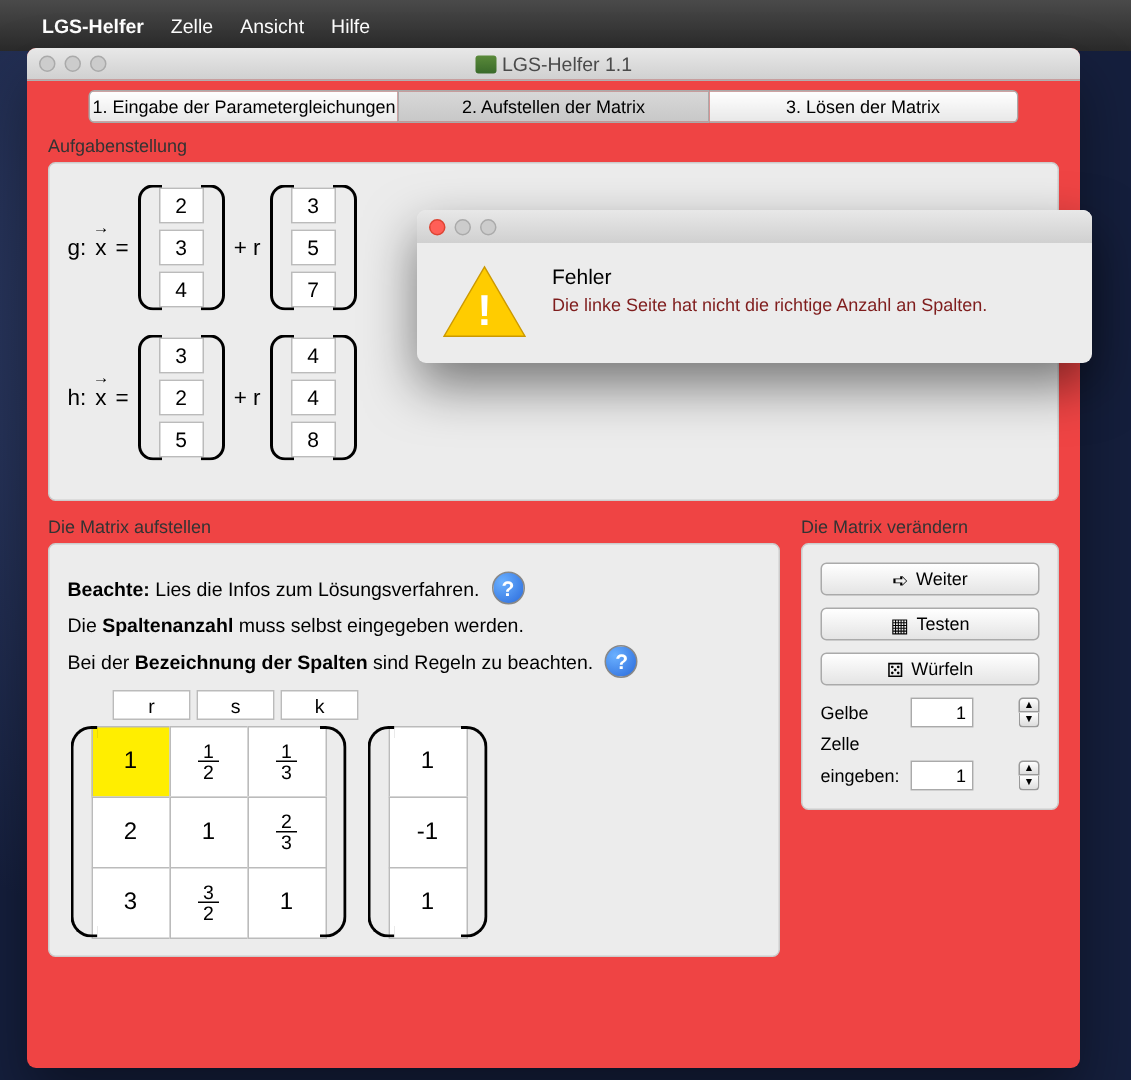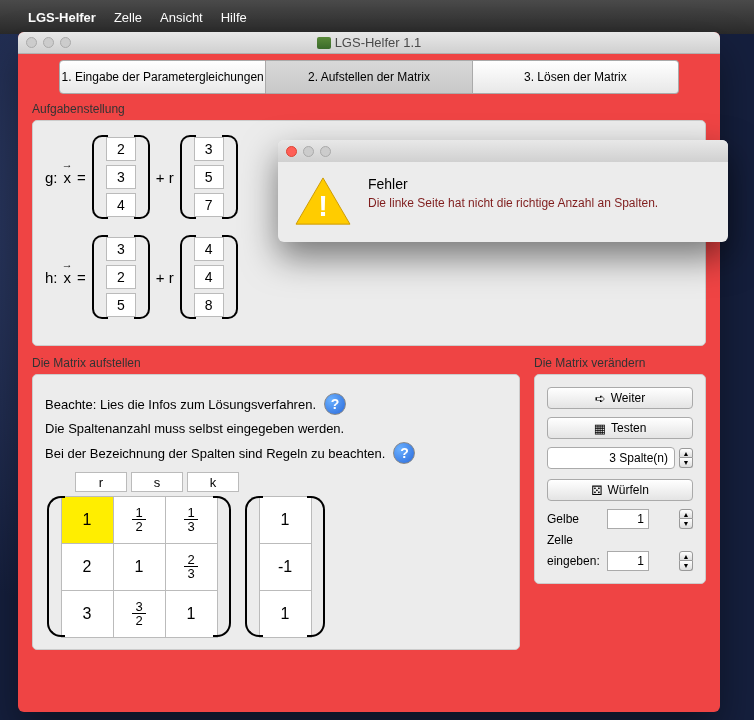--- a/index.html
+++ b/index.html
@@ -63,21 +63,21 @@
   display: inline-block;
 }
 
 .tabs {
   display: flex;
   margin: 6px auto 0;
   width: 620px;
 }
 .tab {
   flex: 1;
-  height: 34px;
+  height: 22px;
   background: linear-gradient(#fff, #e8e8e8);
   border: 1px solid #aaa;
   font-size: 12px;
   display: flex; align-items: center; justify-content: center;
 }
 .tab:first-child { border-radius: 4px 0 0 4px; }
 .tab:last-child { border-radius: 0 4px 4px 0; }
 .tab:not(:first-child) { border-left: none; }
 .tab.active { background: linear-gradient(#d8d8d8, #c8c8c8); }
 
@@ -118,21 +118,21 @@
   background: #fff; border: 1px solid #bbb;
   display: flex; align-items: center; justify-content: center;
   font-size: 14px;
 }
 
 .bottom-row { display: flex; gap: 14px; align-items: flex-start; }
 .left-col { flex: 1; }
 .right-col { width: 172px; }
 
 .info-line { font-size: 13px; margin: 6px 0; display: flex; align-items: center; gap: 8px; }
-.info-line b { font-weight: 400; }
+.info-line b { font-weight: 700; }
 .help-btn {
   width: 22px; height: 22px; border-radius: 50%;
   background: radial-gradient(circle at 30% 30%, #6ab0ff, #2a6adb);
   color: #fff; font-weight: 700; font-size: 14px;
   display: inline-flex; align-items: center; justify-content: center;
   border: 1px solid #888;
 }
 
 .col-headers { display: flex; gap: 4px; margin-left: 30px; margin-top: 8px; }
 .col-h { width: 52px; height: 20px; background: #fff; border: 1px solid #bbb;
@@ -378,27 +378,20 @@
         <div class="section-label">Die Matrix verändern</div>
         <div class="section">
           <div class="btn">
               <span class="glyph">➪</span>
               <span>Weiter</span>
             </div>
           <div class="btn">
               <span class="glyph">▦</span>
               <span>Testen</span>
             </div>
-          <div class="spin-row">
-            <div class="spin-field">3 Spalte(n)</div>
-            <div class="stepper">
-                <button>▲</button>
-                <button>▼</button>
-              </div>
-          </div>
           <div class="btn">
               <span class="glyph">⚄</span>
               <span>Würfeln</span>
             </div>
 
           <div class="gelbe-row">
             <span>Gelbe</span>
             <input class="numfield" value="1" style="">
             <div class="stepper">
                 <button>▲</button>

